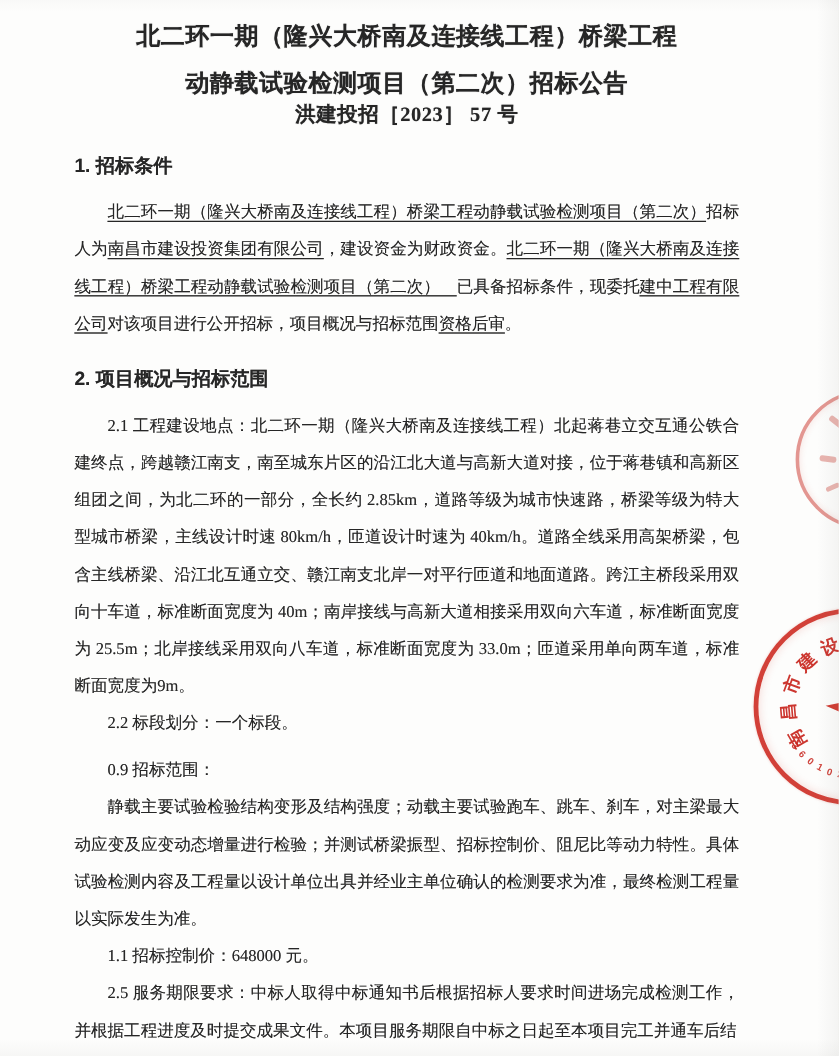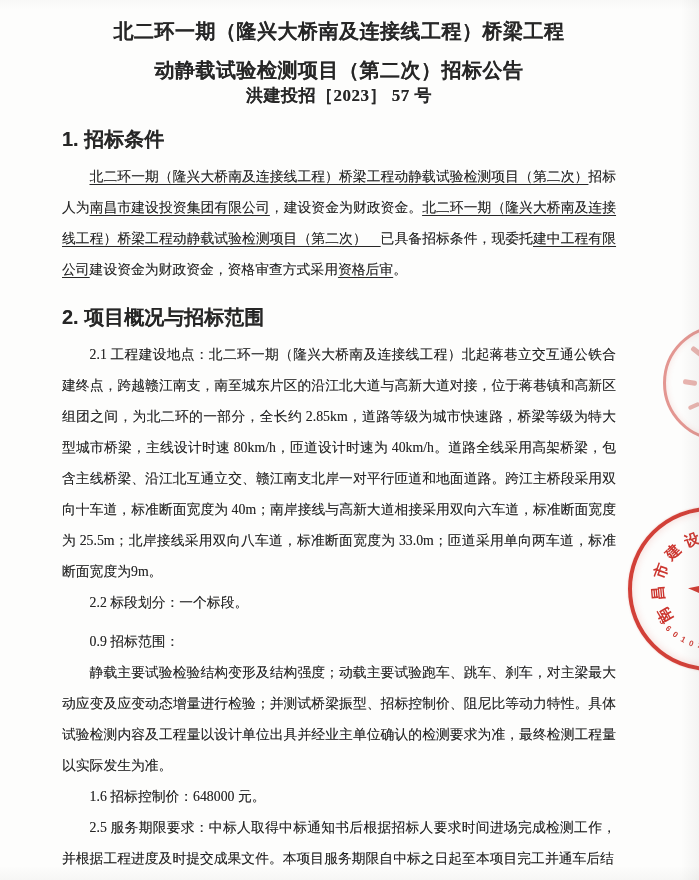--- a/index.html
+++ b/index.html
@@ -19,21 +19,21 @@
   .content{position:relative;padding:18px 83px 0 62px;z-index:1;}
   .title{
     text-align:center;font-weight:bold;font-size:20px;line-height:26px;
     margin:0 0 13px;letter-spacing:.5px;
     text-shadow:0 0 .6px rgba(30,30,30,.55);
   }
   .title.t2{margin-bottom:0;}
   .title.t3{font-size:17px;margin-bottom:0;}
   .h-sec{
     font-family:"Liberation Sans","DejaVu Sans",sans-serif;
-    font-weight:bold;font-size:20px;line-height:20px;margin:20px 0 0;
+    font-weight:bold;font-size:16px;line-height:20px;margin:20px 0 0;
     text-shadow:0 0 .5px rgba(30,30,30,.5);
   }
   .h-sec.h2{margin-top:22px;}
   p.body{
     font-size:13.8px;line-height:31px;margin:12px 0 0;
     text-align:justify;text-indent:2em;
     text-shadow:0 0 .5px rgba(40,40,40,.45);
   }
   p.body.tight{margin-top:0;}
   p.body.gap{margin-top:8px;}
@@ -87,29 +87,29 @@
 
 <div class="page">
   <div class="content">
 
     <div class="title t1">北二环一期（隆兴大桥南及连接线工程）桥梁工程</div>
     <div class="title t2">动静载试验检测项目（第二次）招标公告</div>
     <div class="title t3">洪建投招［2023］ 57 号</div>
 
     <div class="h-sec">1. 招标条件</div>
 
-    <p class="body"><span class="u">北二环一期（隆兴大桥南及连接线工程）桥梁工程动静载试验检测项目（第二次）</span><span>招标人为</span><span class="u">南昌市建设投资集团有限公司</span><span>，建设资金为财政资金。</span><span class="u">北二环一期（隆兴大桥南及连接线工程）桥梁工程动静载试验检测项目（第二次）　</span><span>已具备招标条件，现委托</span><span class="u">建中工程有限公司</span><span>建设资金为财政资金，资格审查方式采用</span><span class="u">资格后审</span><span>。</span></p>
+    <p class="body"><span class="u">北二环一期（隆兴大桥南及连接线工程）桥梁工程动静载试验检测项目（第二次）</span><span>招标人为</span><span class="u">南昌市建设投资集团有限公司</span><span>，建设资金为财政资金。</span><span class="u">北二环一期（隆兴大桥南及连接线工程）桥梁工程动静载试验检测项目（第二次）　</span><span>已具备招标条件，现委托</span><span class="u">建中工程有限公司</span><span>对该项目进行公开招标，项目概况与招标范围</span><span class="u">资格后审</span><span>。</span></p>
 
     <div class="h-sec h2">2. 项目概况与招标范围</div>
 
     <p class="body">2.1 工程建设地点：北二环一期（隆兴大桥南及连接线工程）北起蒋巷立交互通公铁合建终点，跨越赣江南支，南至城东片区的沿江北大道与高新大道对接，位于蒋巷镇和高新区组团之间，为北二环的一部分，全长约 2.85km，道路等级为城市快速路，桥梁等级为特大型城市桥梁，主线设计时速 80km/h，匝道设计时速为 40km/h。道路全线采用高架桥梁，包含主线桥梁、沿江北互通立交、赣江南支北岸一对平行匝道和地面道路。跨江主桥段采用双向十车道，标准断面宽度为 40m；南岸接线与高新大道相接采用双向六车道，标准断面宽度为 25.5m；北岸接线采用双向八车道，标准断面宽度为 33.0m；匝道采用单向两车道，标准断面宽度为9m。</p>
     <p class="body tight">2.2 标段划分：一个标段。</p>
     <p class="body gap">0.9 招标范围：</p>
     <p class="body tight">静载主要试验检验结构变形及结构强度；动载主要试验跑车、跳车、刹车，对主梁最大动应变及应变动态增量进行检验；并测试桥梁振型、招标控制价、阻尼比等动力特性。具体试验检测内容及工程量以设计单位出具并经业主单位确认的检测要求为准，最终检测工程量以实际发生为准。</p>
-    <p class="body tight">1.6 招标控制价：648000 元。</p>
+    <p class="body tight">1.1 招标控制价：648000 元。</p>
     <p class="body tight">2.5 服务期限要求：中标人取得中标通知书后根据招标人要求时间进场完成检测工作，并根据工程进度及时提交成果文件。本项目服务期限自中标之日起至本项目完工并通车后结</p>
   </div>
 
   <div class="seal seal-top">
     <span class="mark m1"></span>
     <span class="mark m2"></span>
     <span class="mark m3"></span>
   </div>
 
   <div class="seal seal-bottom">

